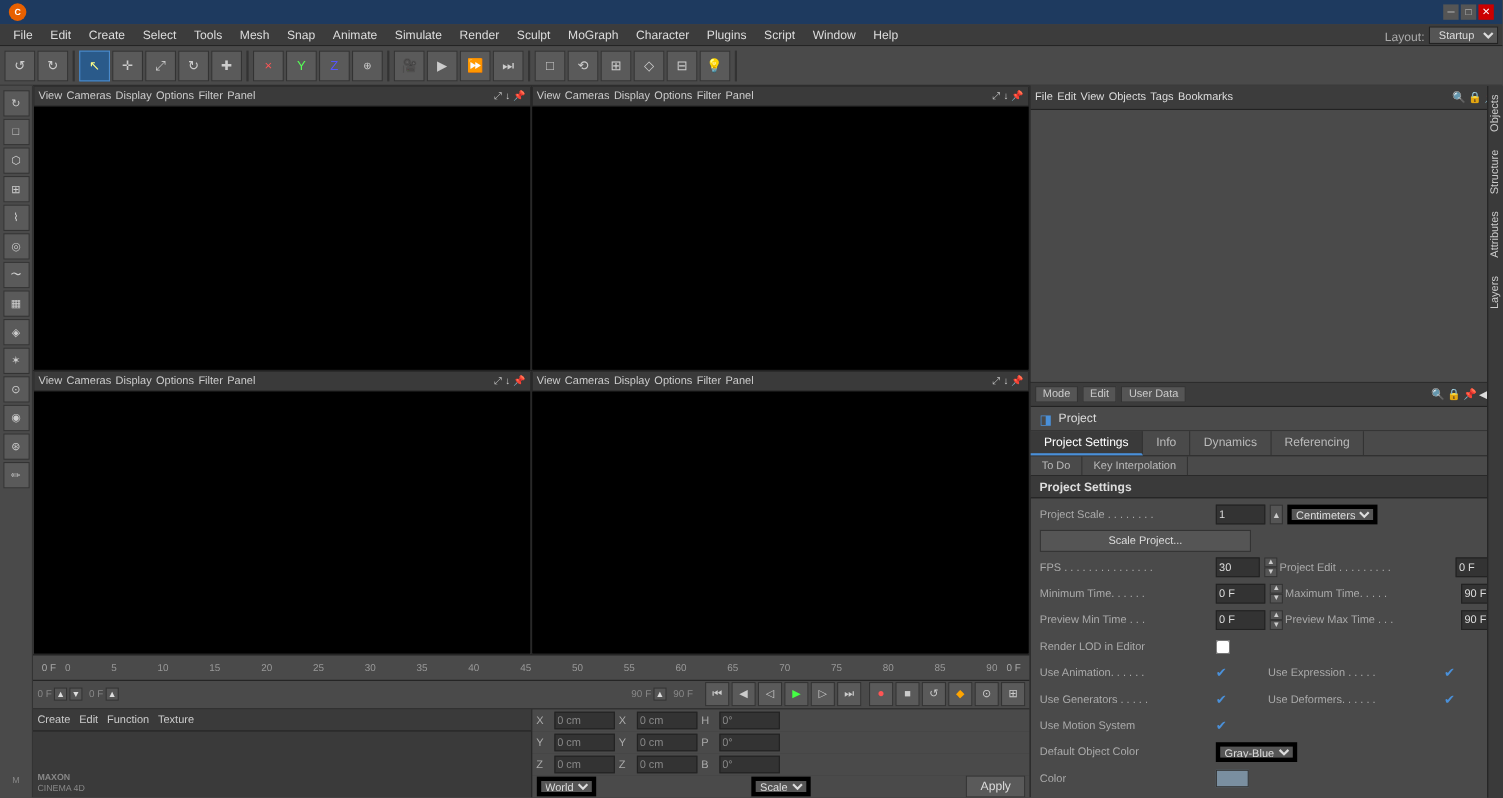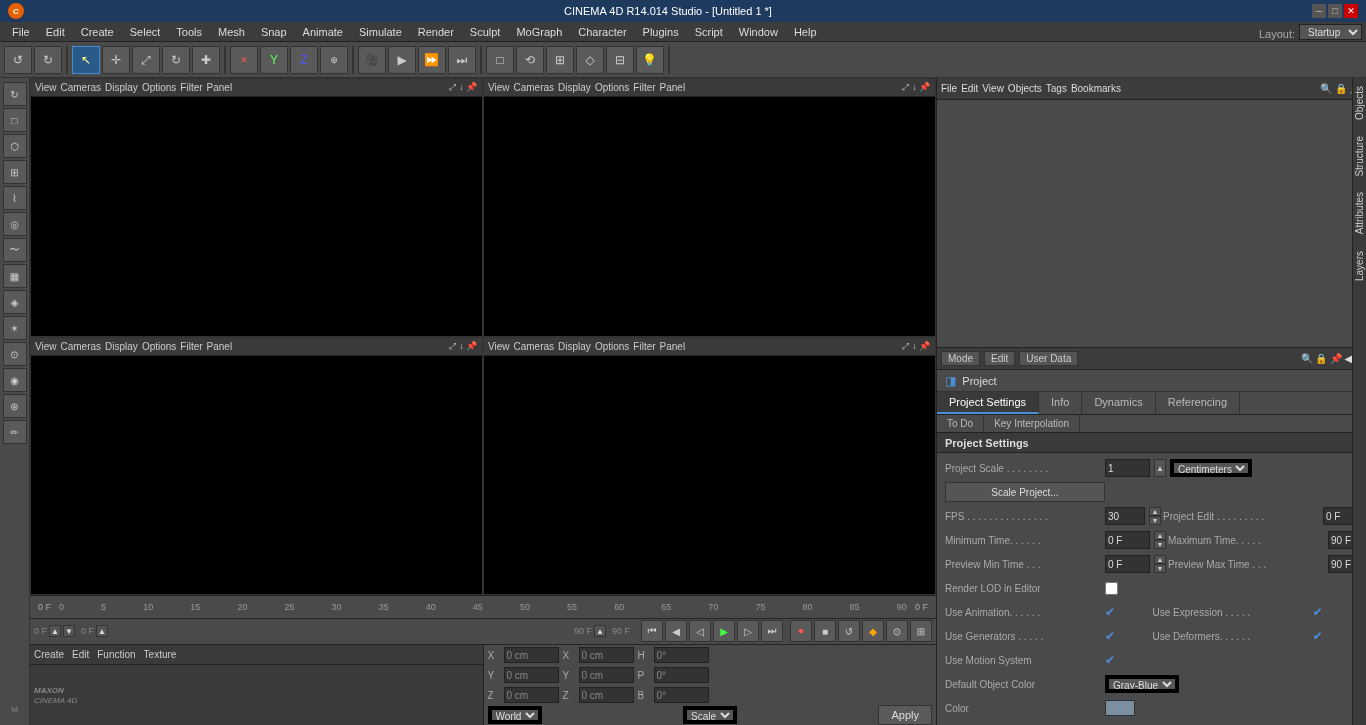--- a/index.html
+++ b/index.html
@@ -489,21 +489,20 @@
       justify-content: center;
       font-size: 8px;
       cursor: pointer;
     }
   </style>
 </head>
 <body>
 
 <div class="title-bar">
   <div class="cinema-icon">C</div>
-  <span class="title-bar-title">CINEMA 4D R14.014 Studio - [Untitled 1 *]</span>
   <div class="title-bar-controls">
     <div class="title-btn">─</div>
     <div class="title-btn">□</div>
     <div class="title-btn close">✕</div>
   </div>
 </div>
 
 <div class="menu-bar">
   <span class="menu-item">File</span>
   <span class="menu-item">Edit</span>
@@ -717,21 +716,21 @@
 
       <div class="timeline-bottom">
         <div class="timeline-left">
           <div class="timeline-header">
             <span>Create</span>
             <span>Edit</span>
             <span>Function</span>
             <span>Texture</span>
           </div>
 
-          <div style="flex:1;display:flex;align-items:center;padding:4px;font-style:italic;">
+          <div style="flex:1;display:flex;align-items:flex-end;padding:4px;">
             <div style="display:flex;flex-direction:column;align-items:flex-start;gap:1px;">
               <span style="font-size:8px;color:#888;font-weight:bold;">MAXON</span>
               <span style="font-size:8px;color:#888;">CINEMA 4D</span>
             </div>
           </div>
         </div>
 
         <div style="flex:1;display:flex;flex-direction:column;">
           <div style="flex:1;background:#3a3a3a;"></div>
           <div class="coord-bar">
@@ -833,21 +832,21 @@
             <div class="spin-btn">▲</div>
             <select class="setting-select">
               <option>Centimeters</option>
               <option>Meters</option>
               <option>Millimeters</option>
             </select>
           </div>
         </div>
 
         <div class="setting-row">
-          <button class="scale-btn" style="width:160px;">Scale Project...</button>
+          <button class="scale-btn" style="width:192px;">Scale Project...</button>
         </div>
 
         <div class="two-col">
           <div class="setting-row">
             <span class="setting-label">FPS . . . . . . . . . . . . . . .</span>
             <div class="setting-value">
               <input class="setting-input" value="30" style="width: 40px;">
               <div style="display:flex;flex-direction:column;">
                 <div class="spin-btn" style="height:9px;font-size:7px;">▲</div>
                 <div class="spin-btn" style="height:9px;font-size:7px;">▼</div>

